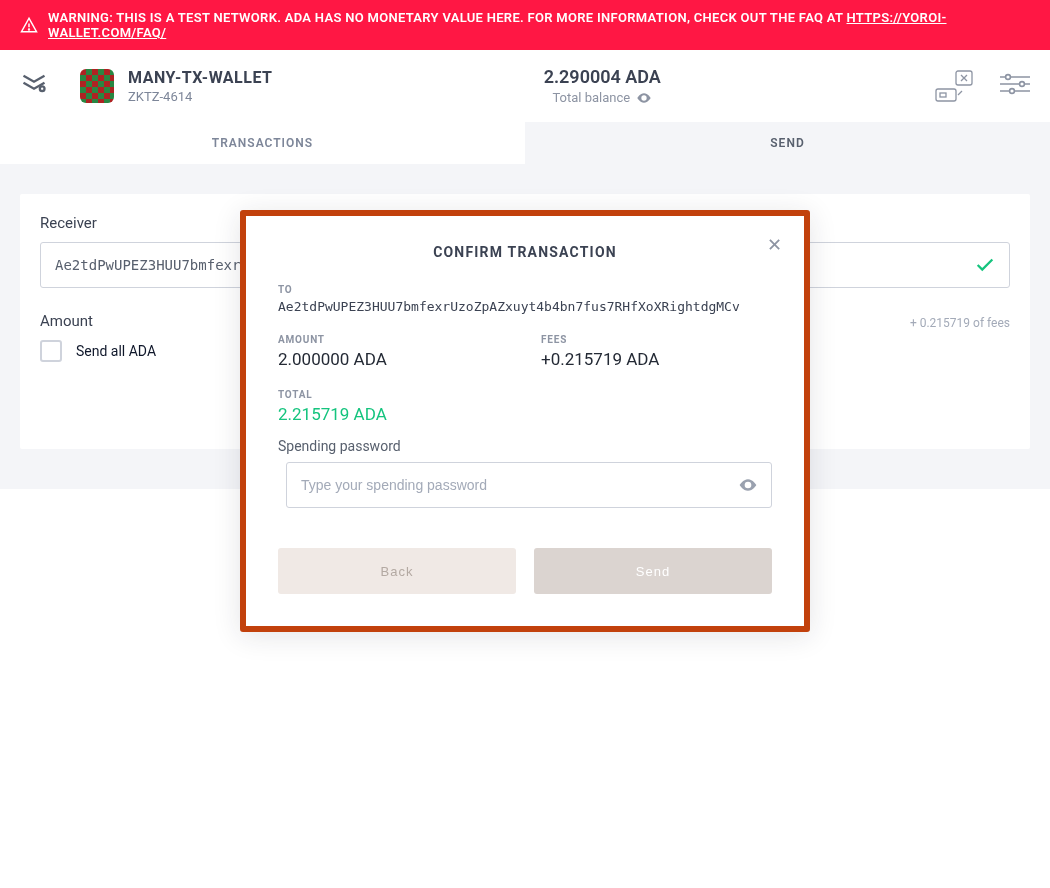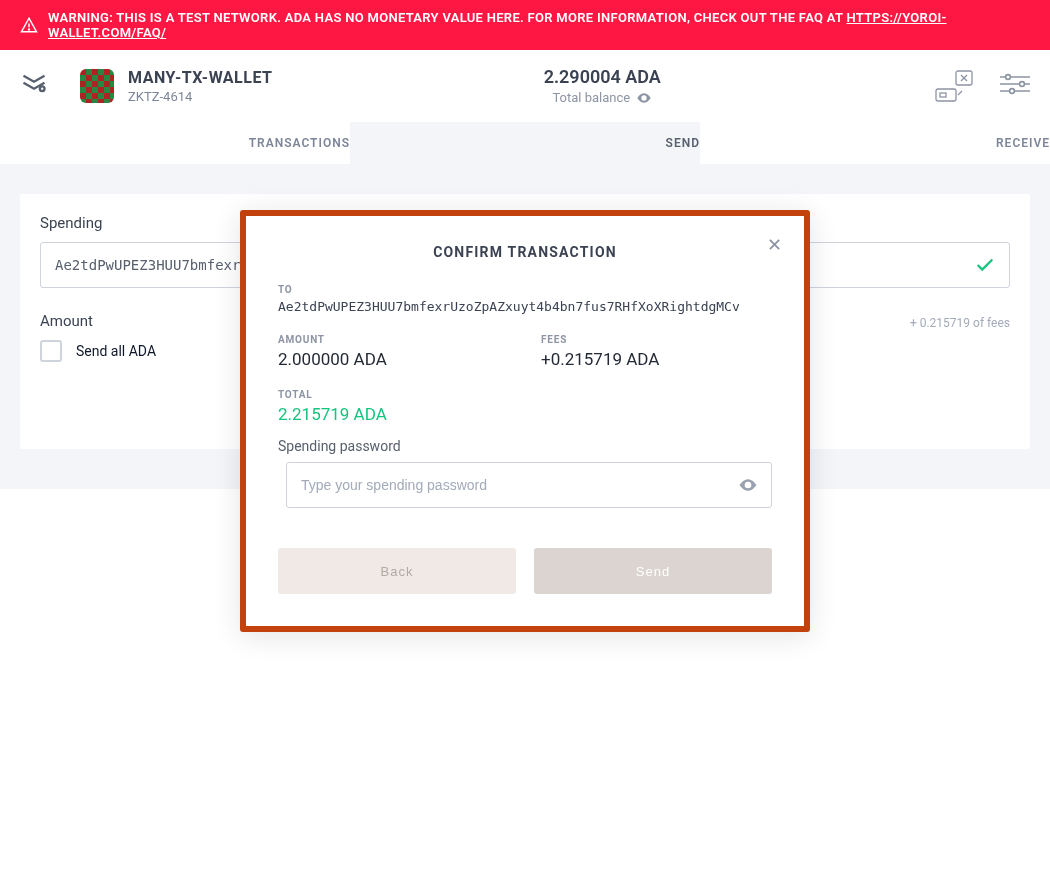--- a/index.html
+++ b/index.html
@@ -15,21 +15,21 @@
     linear-gradient(0deg, rgba(0,0,0,.2), rgba(0,0,0,.2)),
     repeating-conic-gradient(#32a852 0 25%, #d92b2b 0 50%) 0 0/12px 12px; }
   .wallet-name { color: #3b4252; font-weight: 700; font-size: 16px; letter-spacing: .5px; }
   .wallet-plate { color: #7d8699; font-size: 13px; margin-top: 2px; }
   .header-center { margin: 0 auto; text-align: center; }
   .balance-amt { color: #3b4252; font-weight: 600; font-size: 18px; }
   .balance-lbl { color: #8d94a3; font-size: 13px; margin-top: 2px; display: inline-flex; align-items: center; gap: 6px; }
   .header-right { display: flex; gap: 26px; color: #8d94a3; }
 
   .tabs { display: flex; }
-  .tab { flex: 1; text-align: right; padding: 14px 0; font-size: 12px; font-weight: 600; letter-spacing: 1px; color: #7d8699; cursor: pointer; }
+  .tab { flex: 1; text-align: center; padding: 14px 0; font-size: 12px; font-weight: 600; letter-spacing: 1px; color: #7d8699; cursor: pointer; }
   .tab.active { background: #f4f5f8; color: #58606e; }
 
   .page { background: #f4f5f8; padding: 30px 0 40px; }
   .card { background: #fff; margin: 0 20px; padding: 20px; border-radius: 2px; }
   .field-label { color: #3b4252; font-size: 15px; margin-bottom: 10px; }
   .field-row { position: relative; margin-bottom: 24px; }
   .text-input { width: 100%; height: 46px; border: 1px solid #cfd3dc; border-radius: 3px; padding: 0 46px 0 14px; font-size: 14px; color: #58606e; font-family: ui-monospace, Menlo, monospace; }
   .text-input.amount { font-family: inherit; }
   .check-ic { position: absolute; right: 14px; top: 50%; transform: translateY(-50%); color: #15c47e; }
   .fees-hint { text-align: right; color: #a3aab8; font-size: 12px; margin-bottom: 4px; }
@@ -113,26 +113,25 @@
         <path d="M0 15h19.6M24.4 15H30"></path>
         <circle cx="12" cy="22" r="2.4"></circle>
         <path d="M0 22h9.6M14.4 22H30"></path>
       </svg>
   </div>
 </div>
 
 <div class="tabs">
   <div class="tab">TRANSACTIONS</div>
   <div class="tab active">SEND</div>
-  <div class="tab">RECEIVE</div>
 </div>
 
 <div class="page">
   <div class="card">
-    <div class="field-label">Spending</div>
+    <div class="field-label">Receiver</div>
     <div class="field-row">
       <input class="text-input" value="Ae2tdPwUPEZ3HUU7bmfexrUzoZpAZxuyt4b4bn7fus7RHfXoXRightdgMCv" style="">
       <svg class="check-ic" width="22" height="22" viewBox="0 0 24 24" fill="none" stroke="currentColor" stroke-width="2.5">
           <path d="M4 12l5 5L20 6"></path>
         </svg>
     </div>
 
     <div style="display:flex;justify-content:space-between;align-items:flex-end;">
       <div class="field-label" style="margin-bottom:4px">Amount</div>
       <div class="fees-hint">+ 0.215719 of fees</div>

